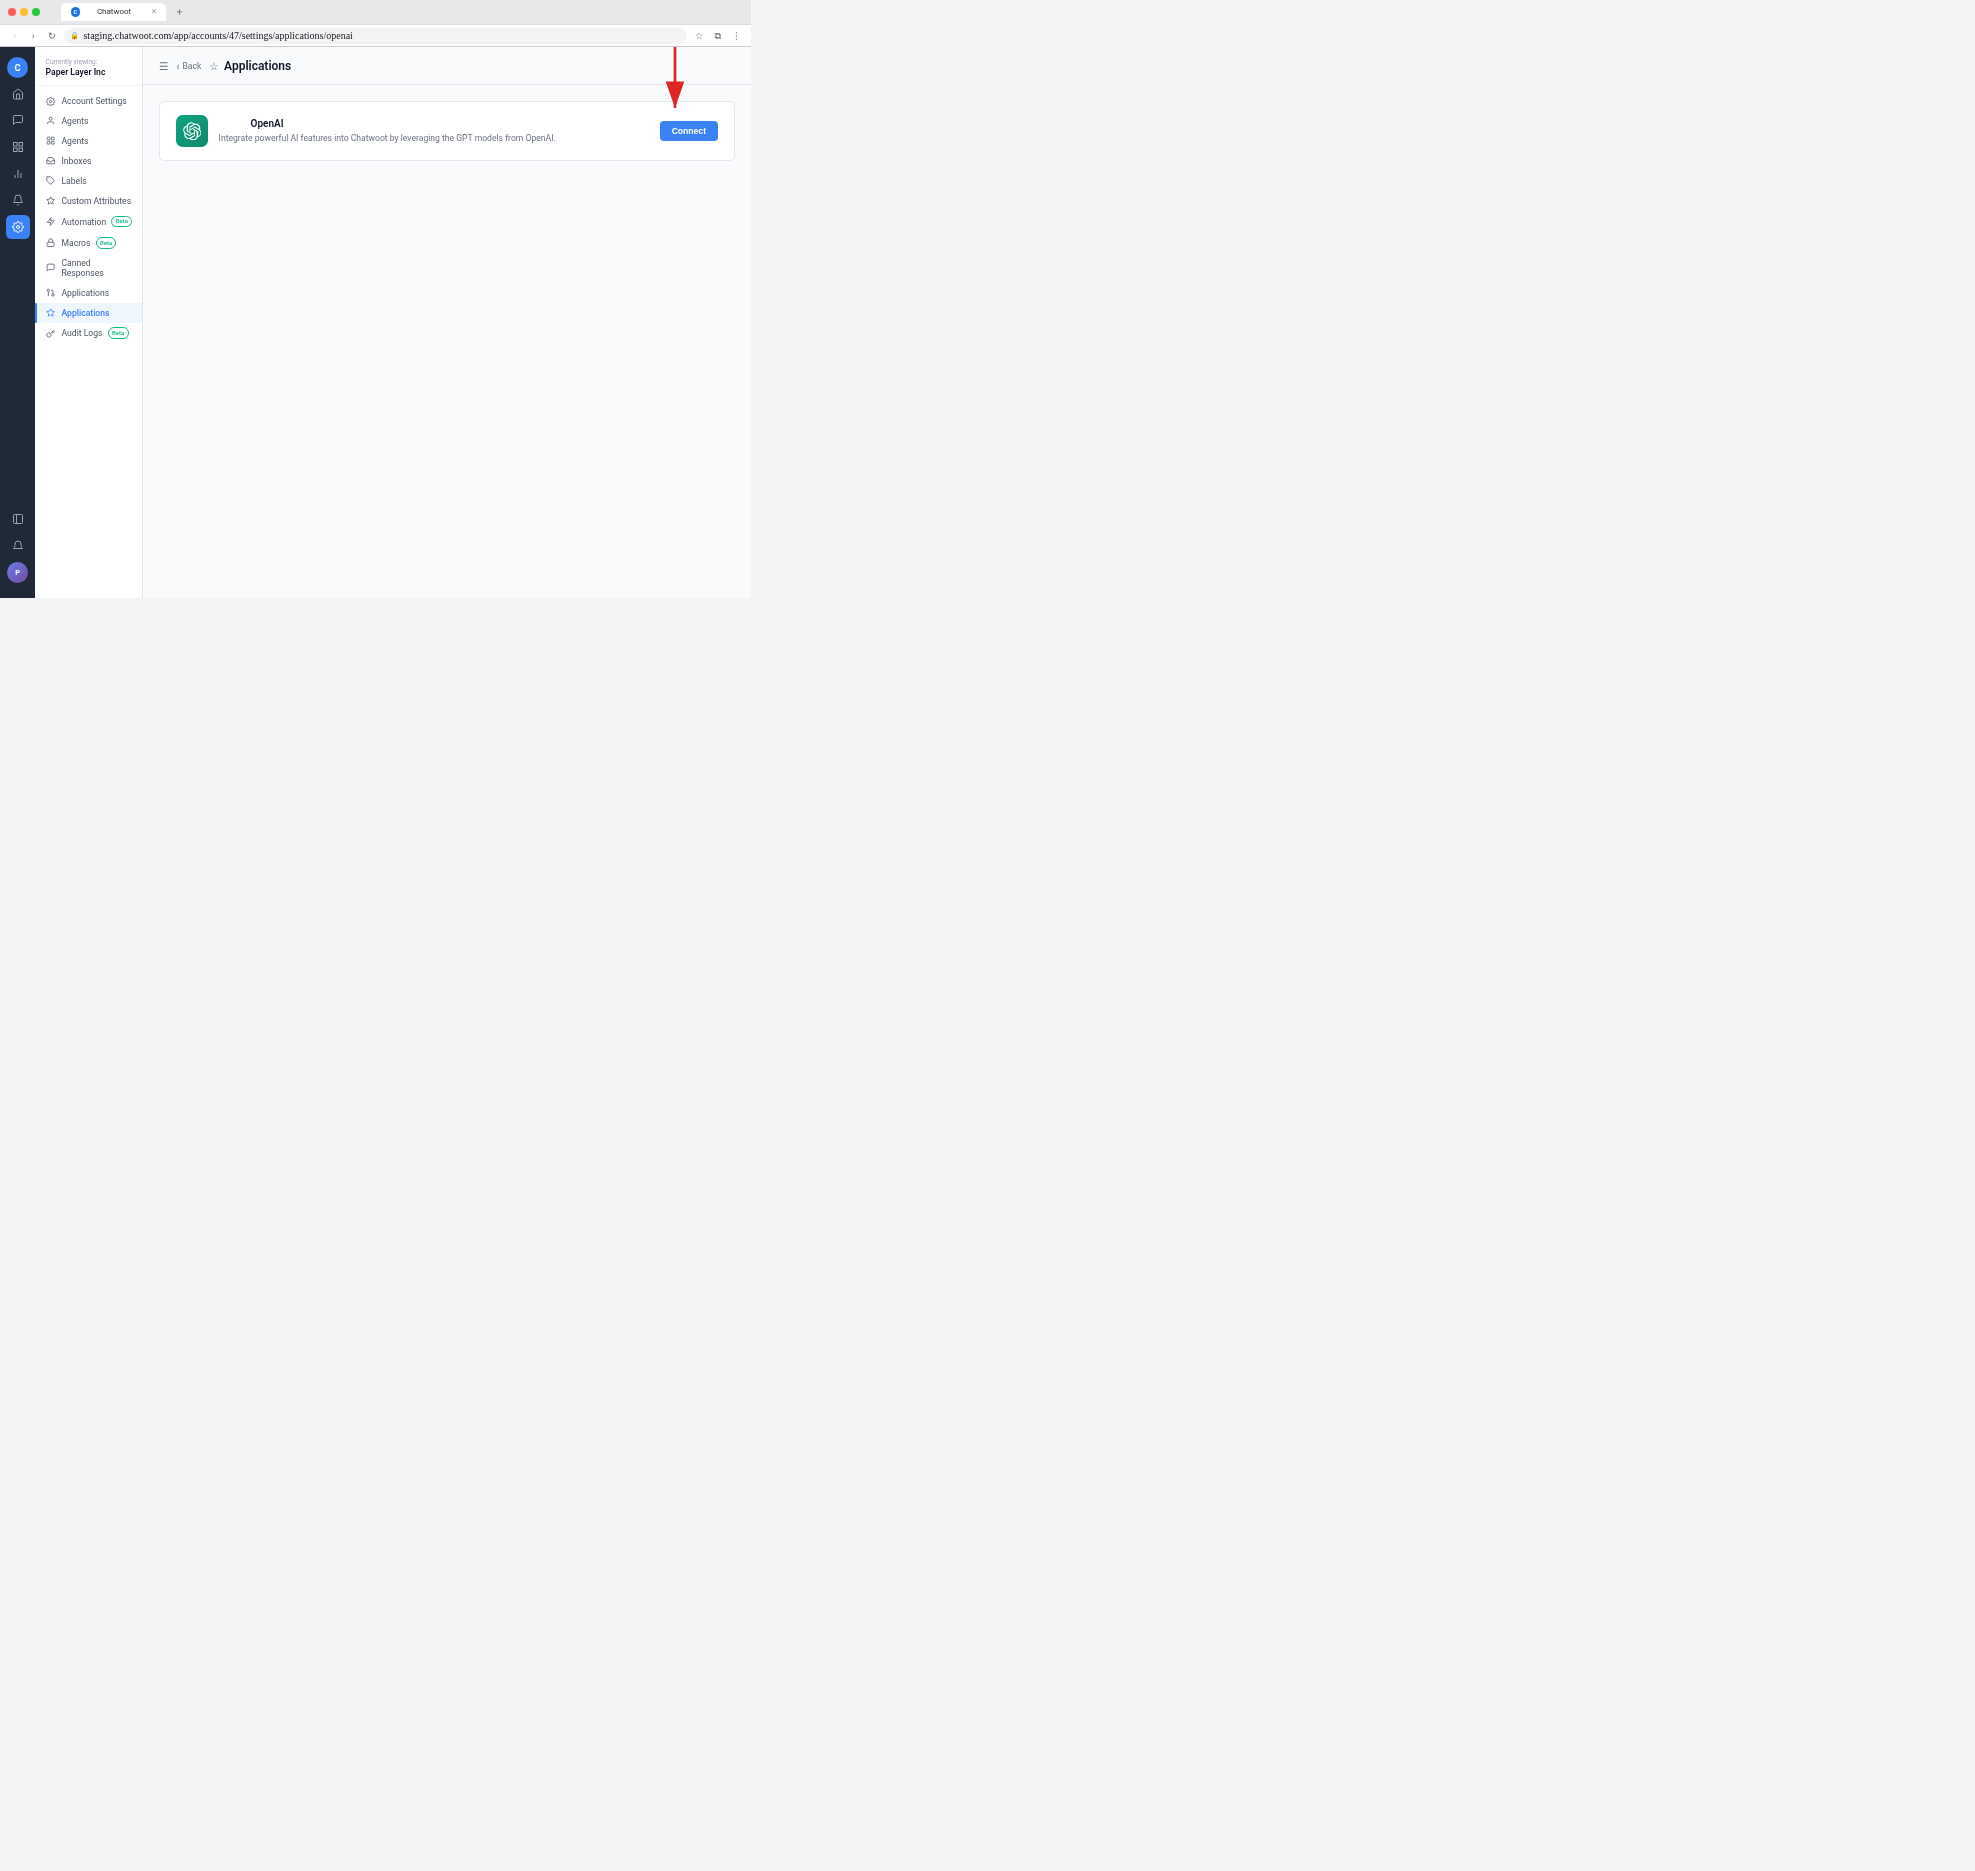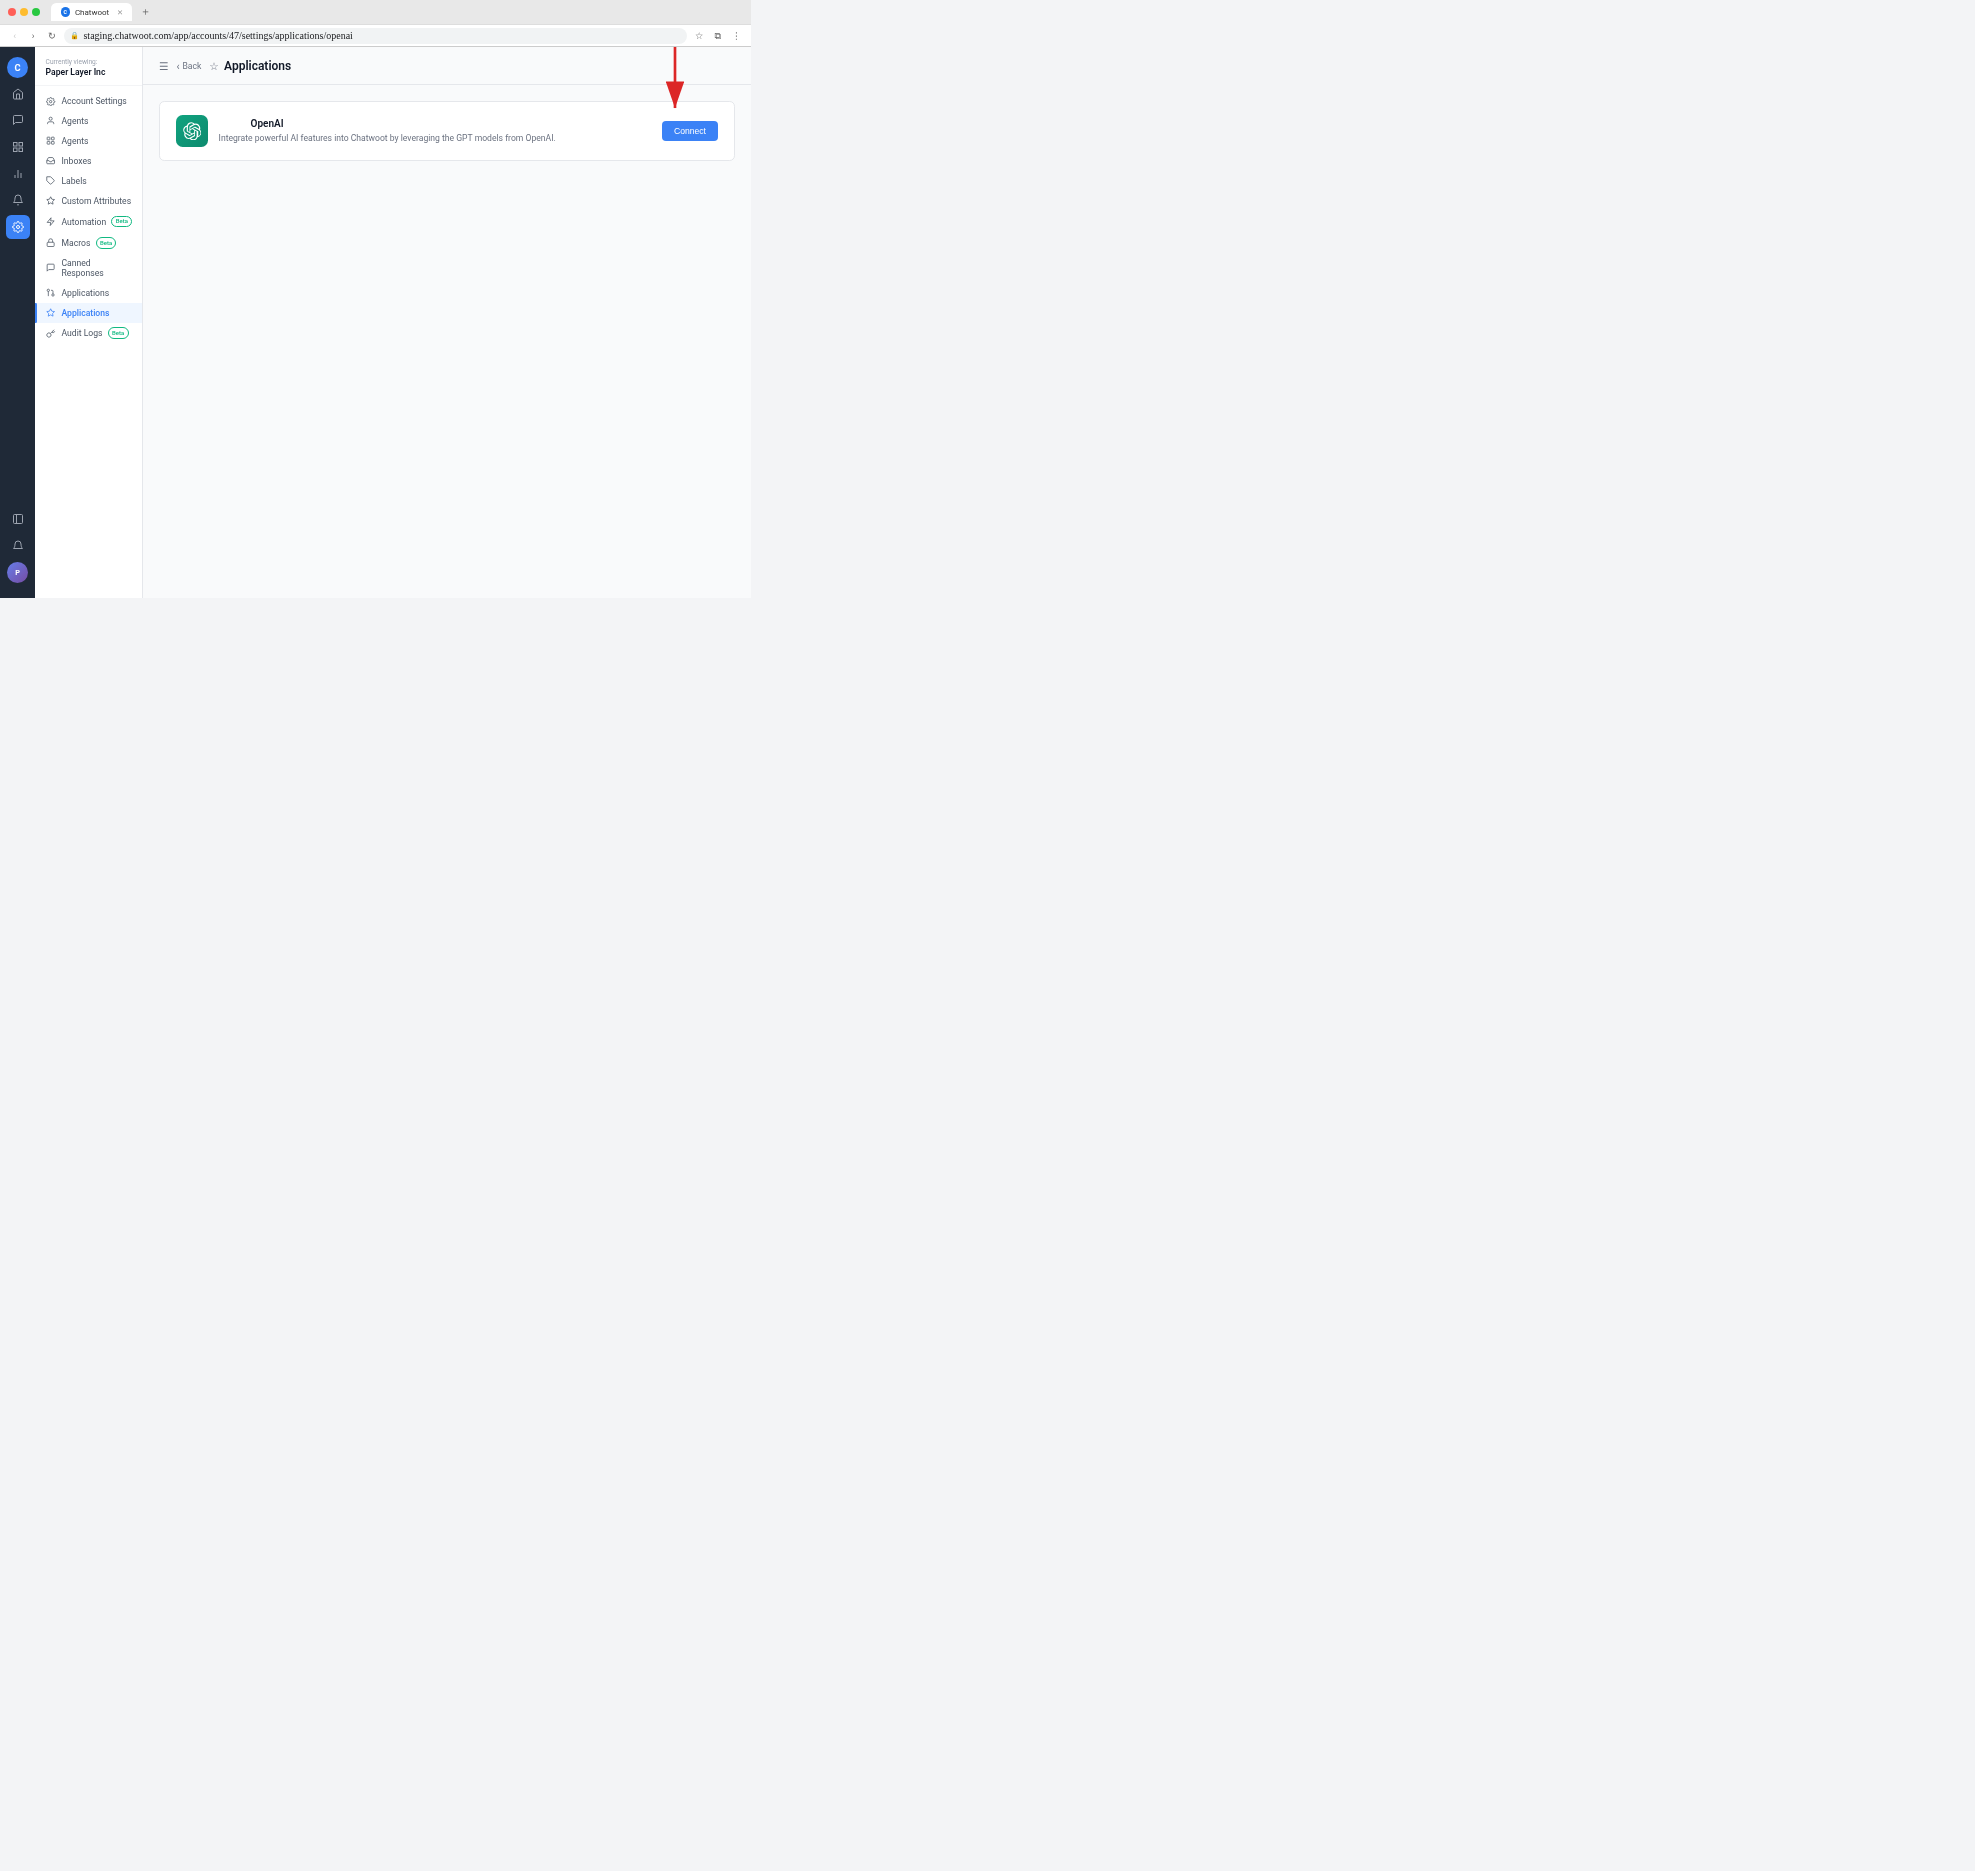--- a/index.html
+++ b/index.html
@@ -35,28 +35,28 @@
     .traffic-light {
       width: 8px;
       height: 8px;
       border-radius: 50%;
     }
     .tl-red { background: #ff5f57; }
     .tl-yellow { background: #febc2e; }
     .tl-green { background: #28c840; }
     .browser-tab {
       display: flex;
-      align-items: flex-end;
-      gap: 5px;
+      align-items: flex-start;
+      gap: 17px;
       background: white;
       border-radius: 5.3px 5.3px 0 0;
       padding: 4px 9.3px;
       font-size: 8px;
       color: #333;
-      margin-left: 6px;
+      margin-left: 16px;
     }
     .browser-tab-favicon {
       width: 9.3px;
       height: 9.3px;
       background: #1a73e8;
       border-radius: 50%;
       display: flex;
       align-items: center;
       justify-content: center;
       color: white;
@@ -320,21 +320,21 @@
       color: #6b7280;
       line-height: 1.4;
     }
     .connect-btn {
       background: #3b82f6;
       color: white;
       border: none;
       border-radius: 4px;
       padding: 5.3px 12px;
       font-size: 8.6px;
-      font-weight: 400;
+      font-weight: 700;
       cursor: pointer;
       flex-shrink: 0;
     }
   </style>
 </head>
 <body>
 
 <div class="browser-chrome">
   <div class="browser-title-bar">
     <div class="traffic-lights">

